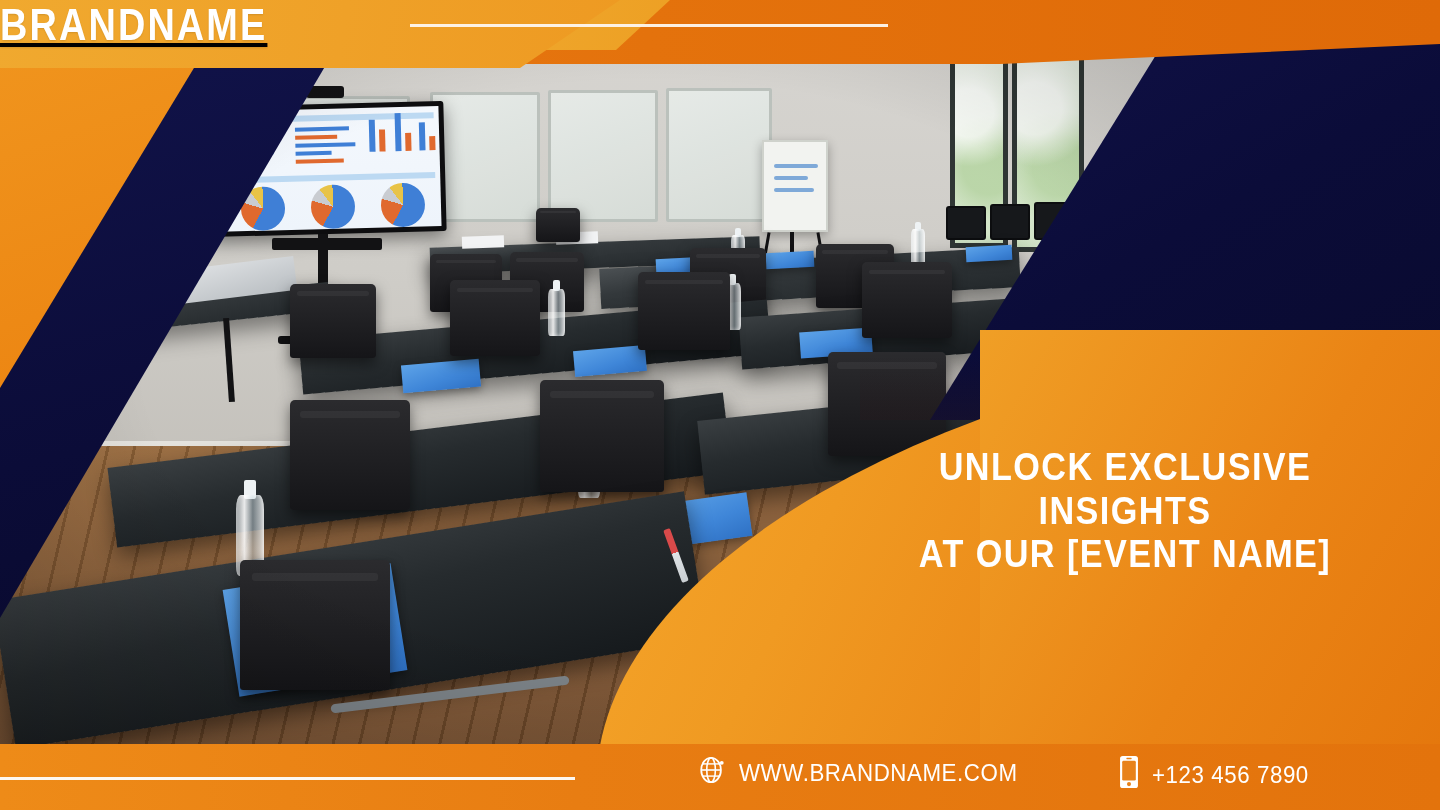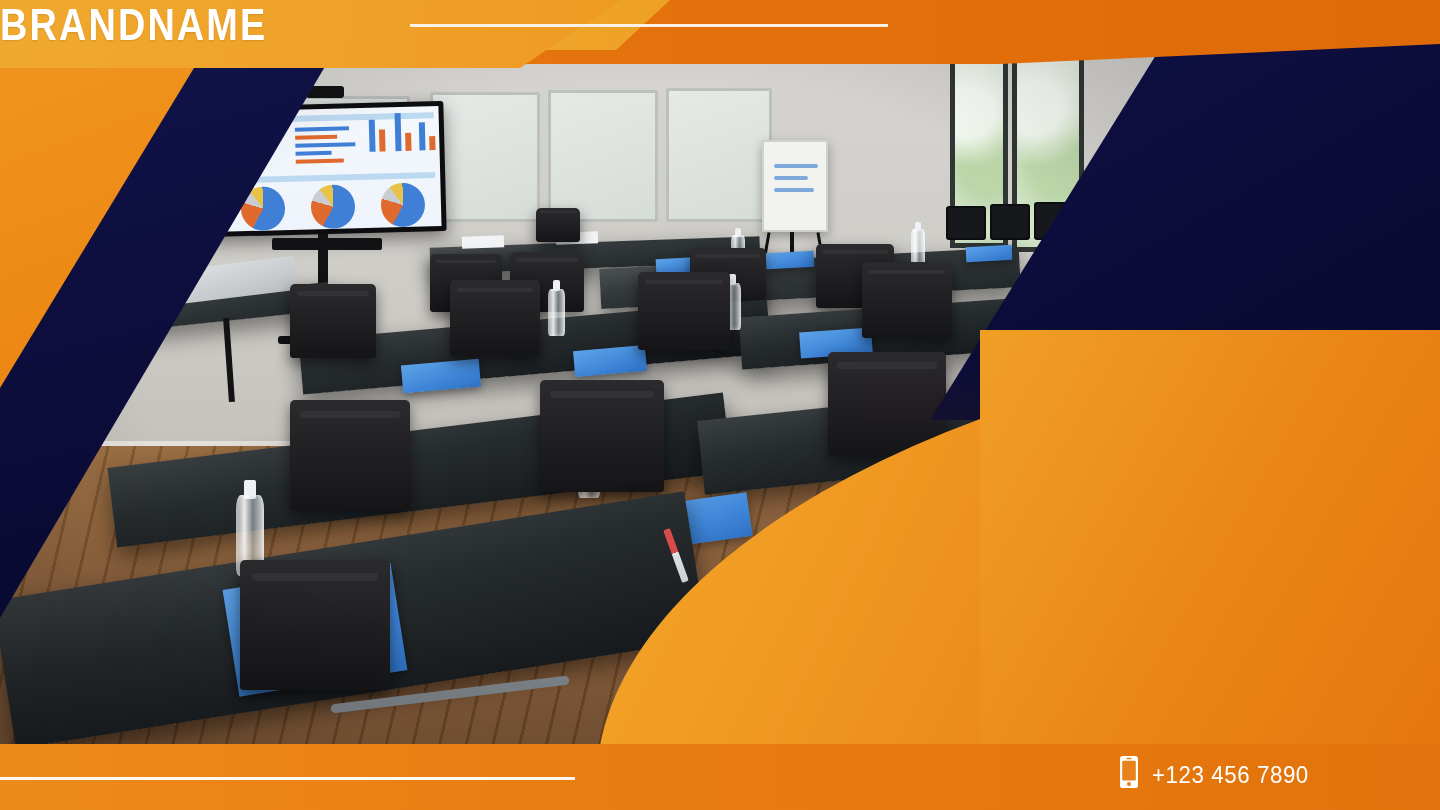--- a/index.html
+++ b/index.html
@@ -4,20 +4,21 @@
 <style>
   * { margin:0; padding:0; box-sizing:border-box; }
   html,body { background:#1a1a1a; }
   body { font-family:"Liberation Sans", sans-serif; }
 
   #poster {
     position:relative;
     width:1440px; height:810px;
     overflow:hidden;
     background:#ef4444;
+    text-decoration:underline;
   }
 
   
   .photo { position:absolute; inset:0; overflow:hidden; }
   .ph-wall {
     position:absolute; left:0; top:0; width:100%; height:60%;
     background:linear-gradient(180deg,#d8d6d2 0%,#cfcdc8 55%,#c3c0ba 100%);
   }
   .ph-floor {
     position:absolute; left:0; top:55%; width:100%; height:45%;
@@ -400,22 +401,39 @@
   <div class="shape plate-brand-r"></div>
   <div class="shape plate-brand"></div>
   <div class="shape band-top-line"></div>
 
   <div class="shape band-bottom"></div>
   <div class="shape band-bottom-line"></div>
 
   <div class="brandname">BRANDNAME</div>
 
 
-
-
+  <div class="head-block">
+    <div class="h1">UNLOCK EXCLUSIVE INSIGHTS</div>
+    <div class="h2">AT OUR  [EVENT NAME]</div>
+  </div>
+
+
+  <div class="foot-item foot-web">
+    <span class="ico">
+      <svg width="30" height="30" viewBox="0 0 32 32">
+        <ellipse cx="15" cy="16" rx="10.5" ry="13" fill="none" stroke="#fff" stroke-width="1.9"></ellipse>
+        <ellipse cx="15" cy="16" rx="4.6" ry="13" fill="none" stroke="#fff" stroke-width="1.7"></ellipse>
+        <line x1="4.5" y1="16" x2="25.5" y2="16" stroke="#fff" stroke-width="1.7"></line>
+        <line x1="6.2" y1="9.5" x2="23.8" y2="9.5" stroke="#fff" stroke-width="1.5"></line>
+        <line x1="6.2" y1="22.5" x2="23.8" y2="22.5" stroke="#fff" stroke-width="1.5"></line>
+        <circle cx="26.4" cy="8.4" r="2.1" fill="#fff"></circle>
+      </svg>
+    </span>
+    <span class="txt">WWW.BRANDNAME.COM</span>
+  </div>
 
   <div class="foot-item foot-tel">
     <span class="ico">
       <svg width="22" height="34" viewBox="0 0 24 38">
         <rect x="2" y="1" width="20" height="36" rx="3" fill="#fff"></rect>
         <rect x="4.4" y="6.5" width="15.2" height="22" rx="1.5" fill="#e8821a"></rect>
         <circle cx="12" cy="32.5" r="2.3" fill="#e8821a"></circle>
         <rect x="9" y="3.2" width="6" height="1.5" rx=".7" fill="#e8821a"></rect>
       </svg>
     </span>

